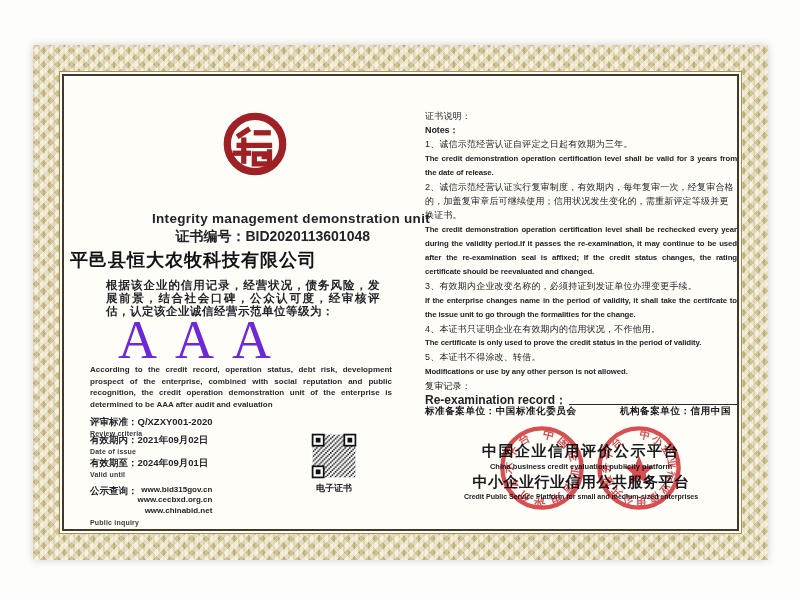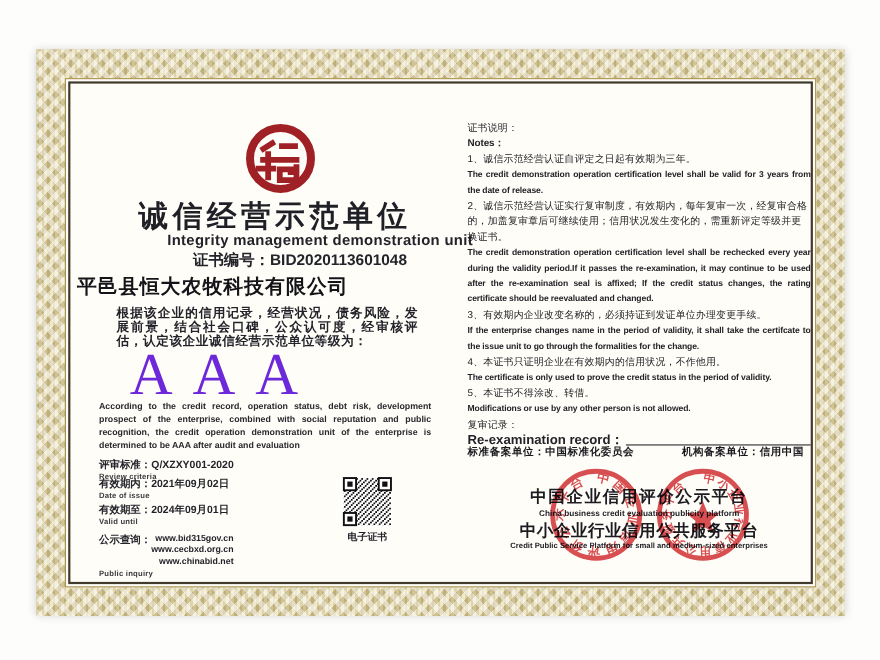--- a/index.html
+++ b/index.html
@@ -74,21 +74,20 @@
         <g stroke="#a02125" fill="none" stroke-width="8" stroke-linecap="butt">
           <path d="M23 39 L42 27"></path>
           <path d="M48 33 H74"></path>
           <path d="M22 52 H76"></path>
           <path d="M33 40 V80"></path>
           <path d="M16 64 H44"></path>
           <path d="M72 58 V80 H49 V65 H64 V73"></path>
         </g>
       </svg>
 
-      <div class="abs title-cn">诚信经营示范单位</div>
       <div class="abs title-en">Integrity management demonstration unit</div>
       <div class="abs cert-no">证书编号：BID2020113601048</div>
 
       <div class="abs company">平邑县恒大农牧科技有限公司</div>
       <div class="abs intro-cn">根据该企业的信用记录，经营状况，债务风险，发展前景，结合社会口碑，公众认可度，经审核评估，认定该企业诚信经营示范单位等级为：</div>
       <div class="abs rating">AAA</div>
       <div class="abs intro-en">According to the credit record, operation status, debt risk, development prospect of the enterprise, combined with social reputation and public recognition, the credit operation demonstration unit of the enterprise is determined to be AAA after audit and evaluation</div>
 
       <div class="abs field f-review">
         <span>评审标准：</span><span>Q/XZXY001-2020</span>

